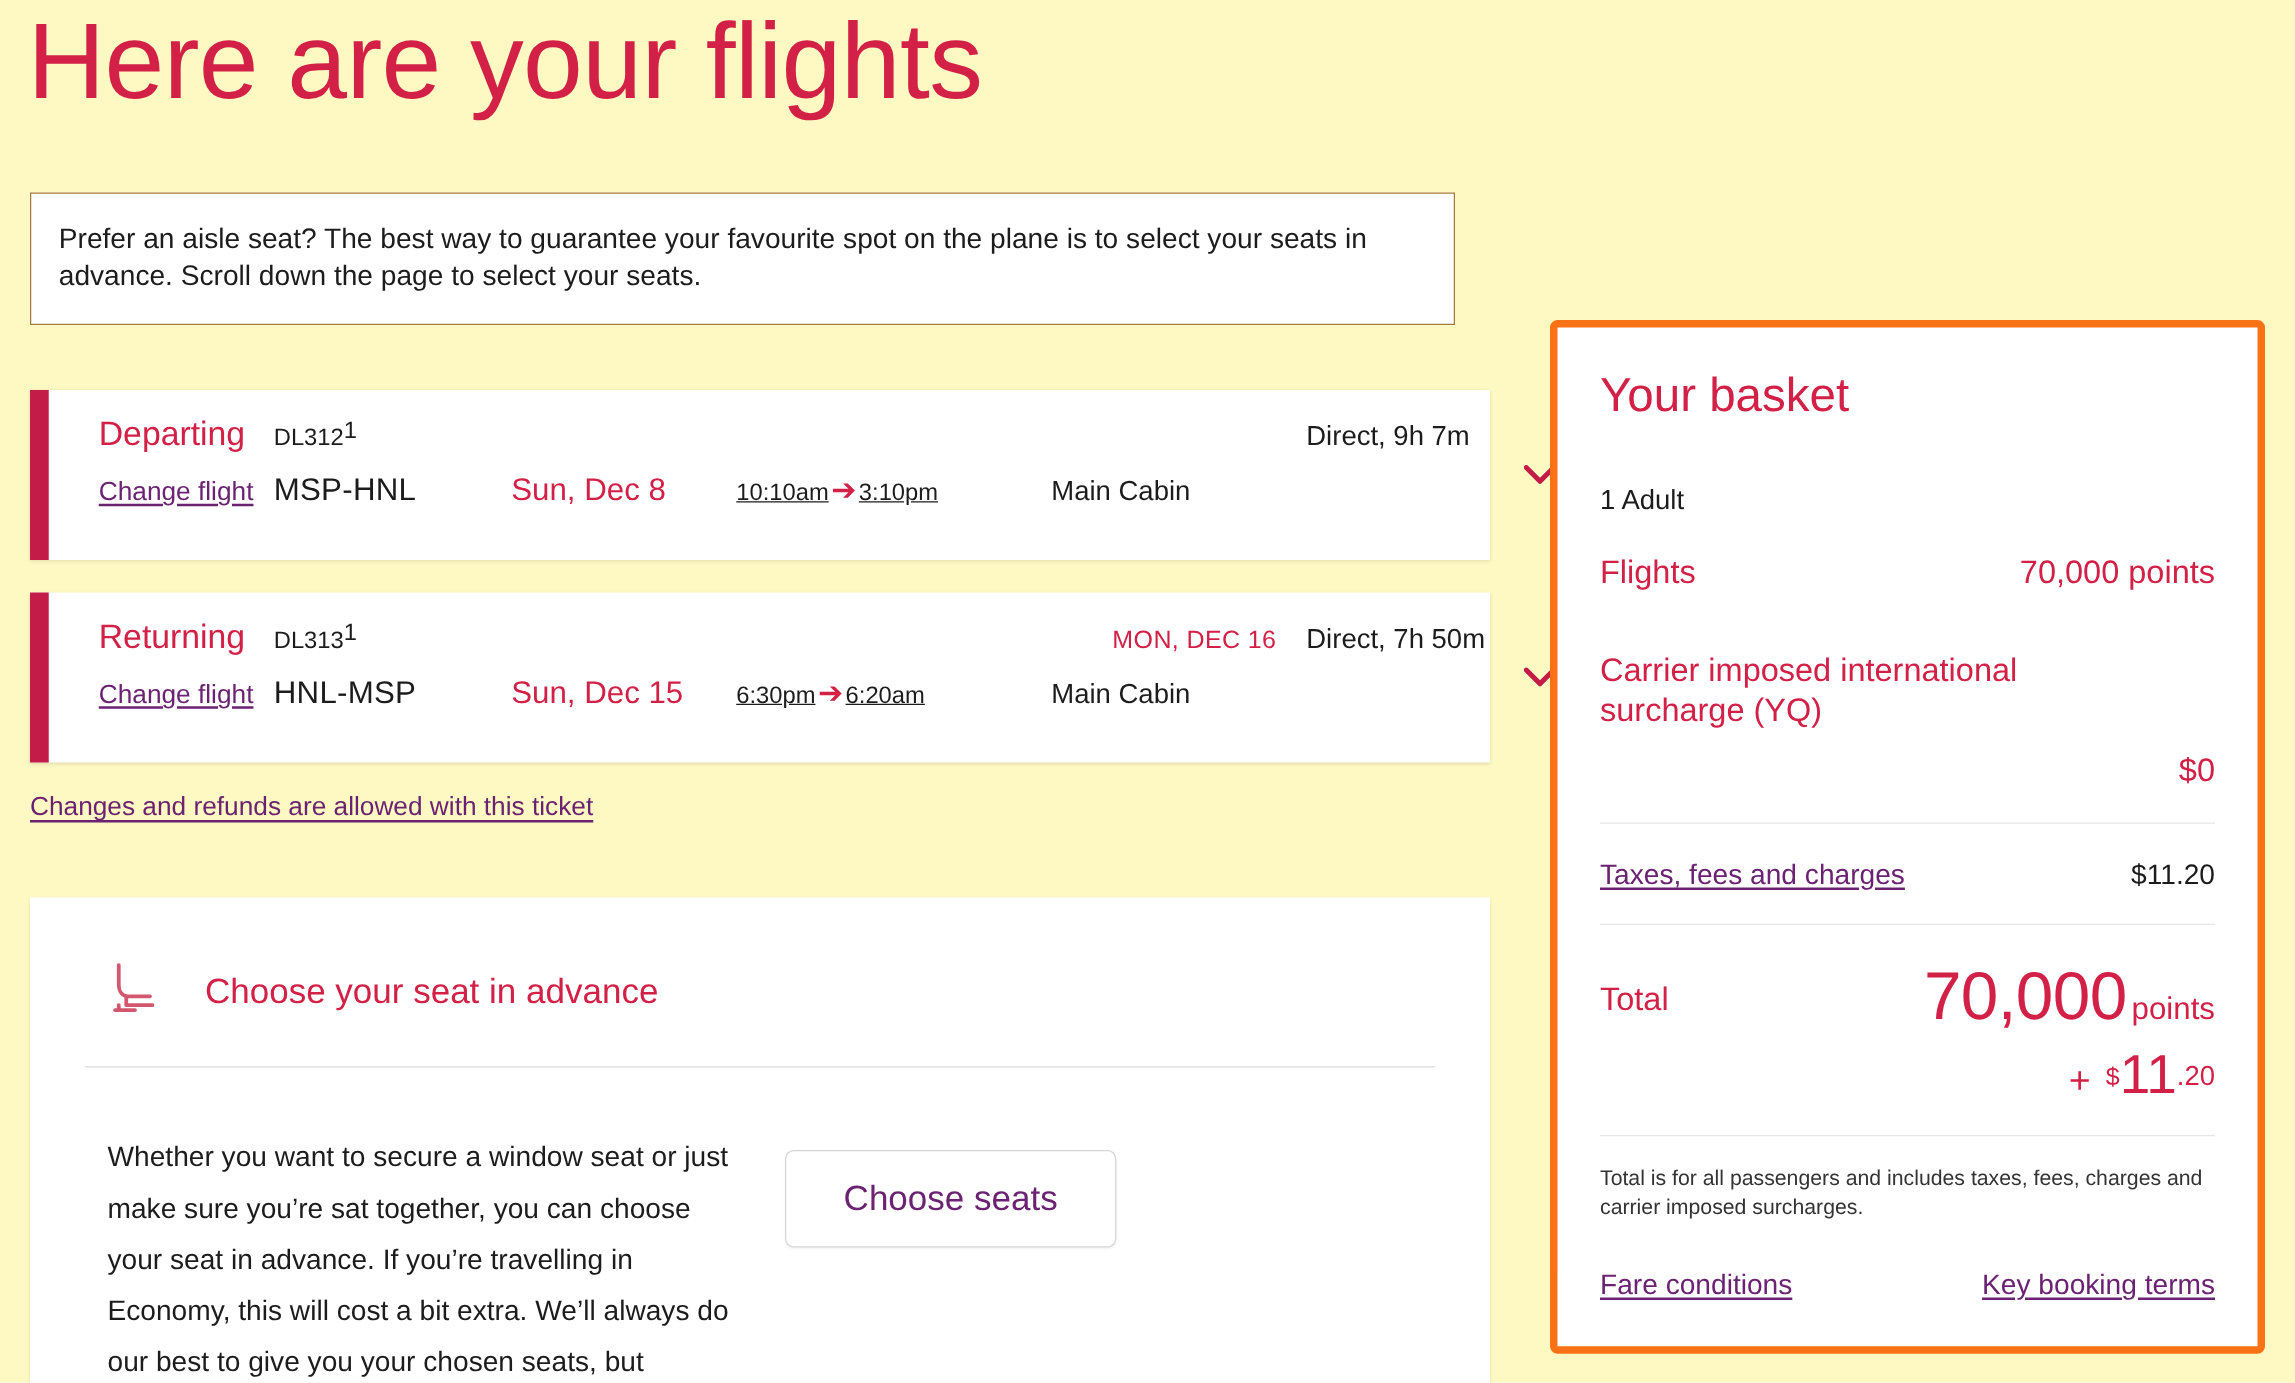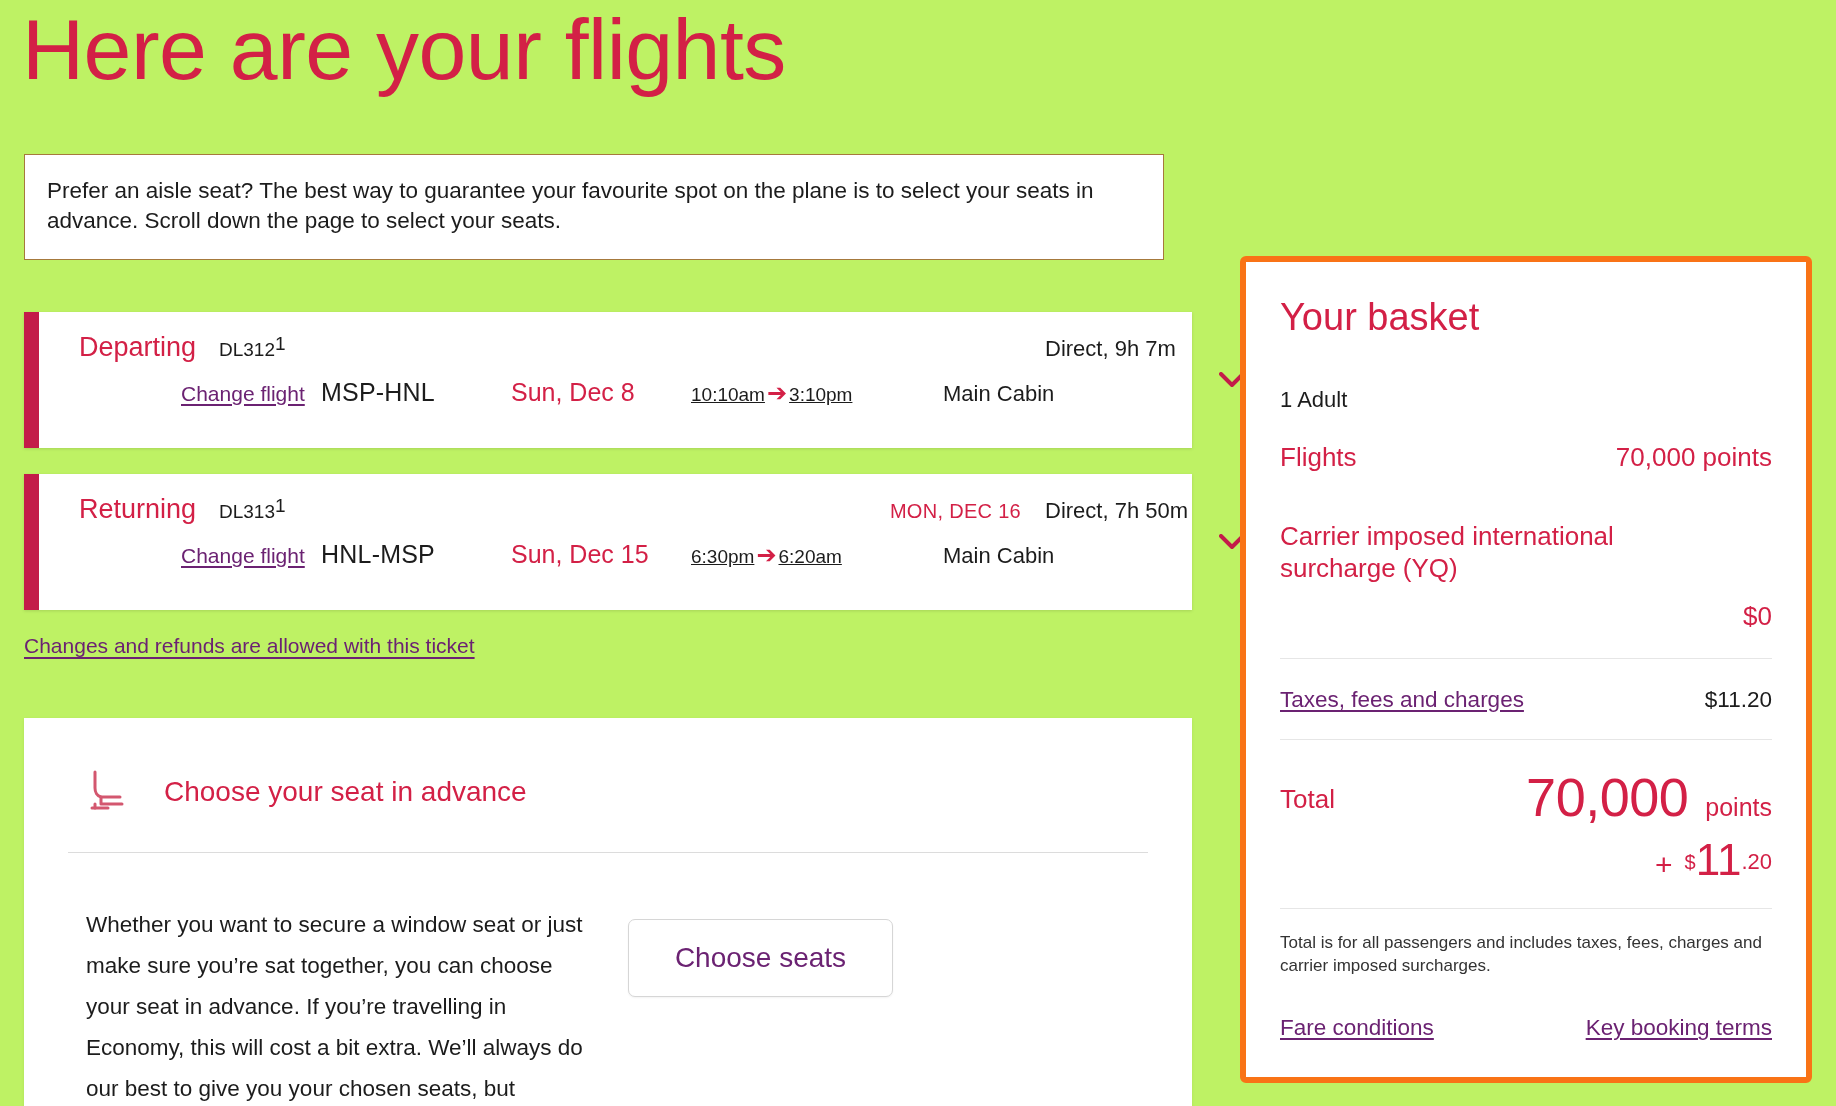--- a/index.html
+++ b/index.html
@@ -9,21 +9,21 @@
     height: 1106px;
     background: #F6F6F6;
     font-family: "Liberation Sans", sans-serif;
     overflow: hidden;
   }
 
   .page {
     position: relative;
     width: 1836px;
     height: 1106px;
-    background: #bef264;
+    background: #fef9c3;
   }
 
   
   .page-title {
     position: absolute;
     left: 22px;
     top: 4px;
     font-size: 86px;
     line-height: 1.05;
     font-weight: 300;
@@ -73,21 +73,20 @@
     flex: 1 1 auto;
     position: relative;
     padding: 20px 0 22px 0;
     min-height: 130px;
   }
 
   .fc-row {
     display: flex;
     align-items: baseline;
     height: 46px;
-    justify-content: center;
   }
   .fc-row.row2 { height: 48px; }
 
   .col-dir   { width: 180px; padding-left: 40px; }
   .col-no    { width: 204px; }
   .col-route { width: 190px; }
   .col-date  { width: 180px; }
   .col-times { width: 252px; }
   .col-info  { width: 240px; }
 
@@ -320,21 +319,21 @@
     white-space: nowrap;
     line-height: 1;
   }
   .total-points .num {
     font-size: 54px;
     font-weight: 300;
     letter-spacing: -0.5px;
   }
   .total-points .unit {
     font-size: 25px;
-    margin-left: 17px;
+    margin-left: 4px;
   }
   .total-cash {
     color: #D32046;
     white-space: nowrap;
     margin-top: 14px;
     line-height: 1;
   }
   .total-cash .plus {
     font-size: 30px;
     margin-right: 12px;

